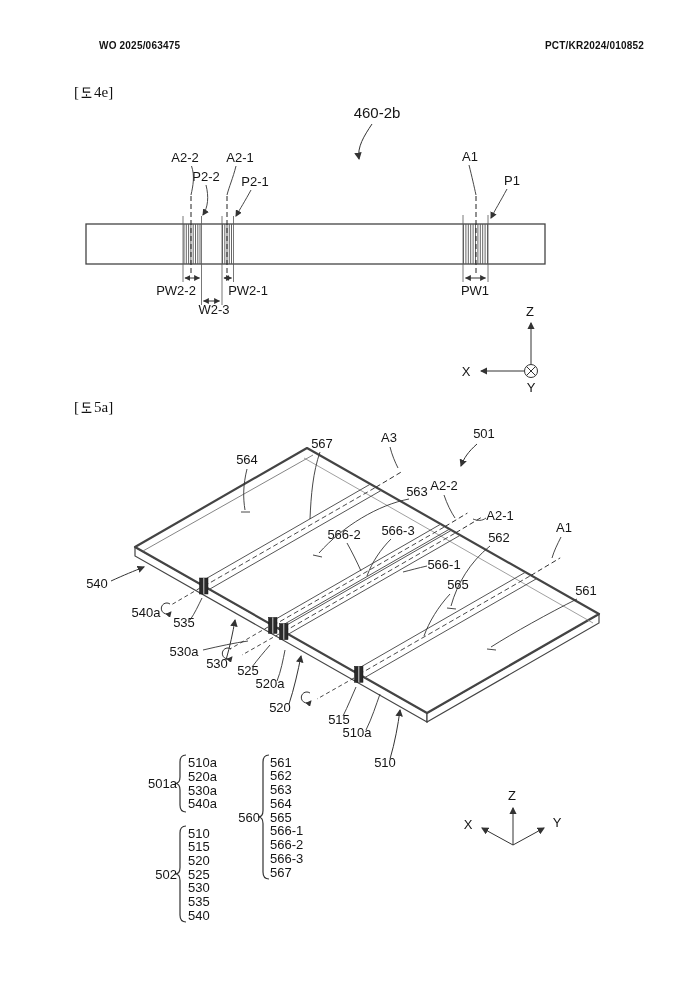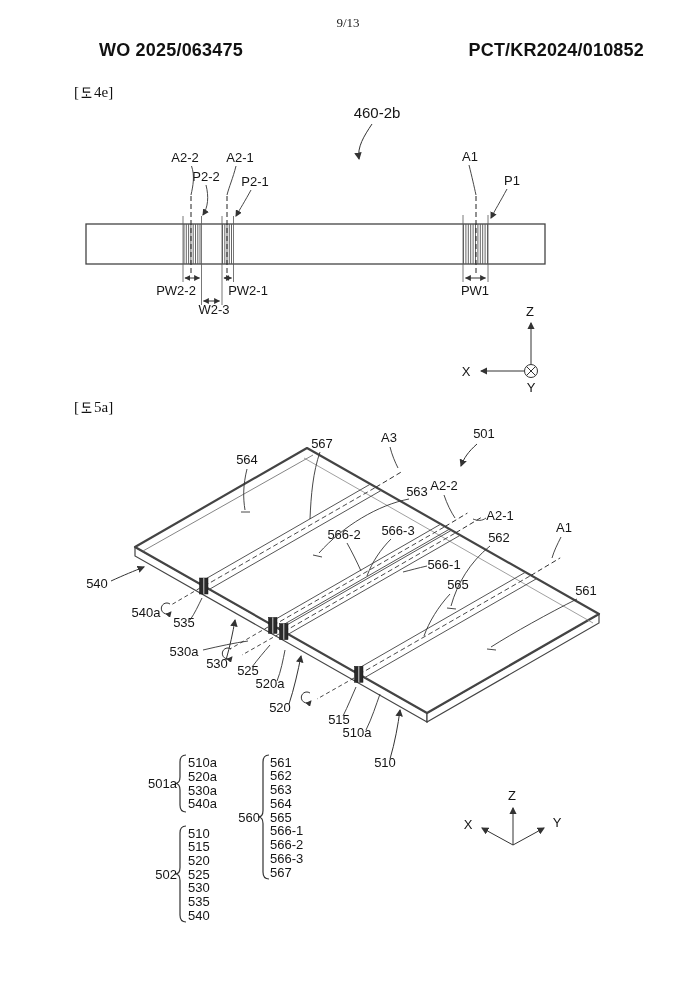--- a/index.html
+++ b/index.html
@@ -1,38 +1,37 @@
 <!DOCTYPE html>
 <html><head>
 <meta charset="utf-8">
 <style>
   html,body{margin:0;padding:0;background:#ffffff;}
   #page{position:relative;width:696px;height:985px;background:#ffffff;overflow:hidden;
         font-family:"Liberation Sans",sans-serif;color:#151515;}
   .pagenum{position:absolute;top:15px;left:0;right:0;text-align:center;
            font-family:"Liberation Serif",serif;font-size:13px;color:#222;}
-  .hdr{position:absolute;top:40px;font-size:18px;font-weight:bold;letter-spacing:.2px;color:#111;}
+  .hdr{position:absolute;top:40px;font-size:10px;font-weight:bold;letter-spacing:.2px;color:#111;}
   .hdr.left{left:99px;}
   .hdr.right{right:52px;}
   .figcap{position:absolute;font-family:"Liberation Serif",serif;font-size:15px;color:#111;
           display:flex;align-items:center;gap:1px;}
   .figcap svg{display:block;}
   #cap4e{left:74px;top:84px;}
   #cap5a{left:74px;top:399px;}
   svg.fig{position:absolute;left:0;}
   svg text{font-family:"Liberation Sans",sans-serif;font-size:13px;fill:#151515;}
   svg text.big{font-size:15px;}
   svg text.ax{font-size:13px;}
 </style>
 </head>
 <body>
 
 <div id="page">
 
-  <div class="pagenum">9/13</div>
   <div class="hdr left">WO 2025/063475</div>
   <div class="hdr right">PCT/KR2024/010852</div>
 
   <div class="figcap" id="cap4e">
     <span>[</span>
     <svg width="13" height="15" viewBox="0 0 16 17">
       <path d="M12.5,3 H4.2 V8 H12.5 M8,10.5 V13 M2,14.5 H14" fill="none" stroke="#111" stroke-width="1.4"></path>
     </svg>
     <span>4e]</span>
   </div>

